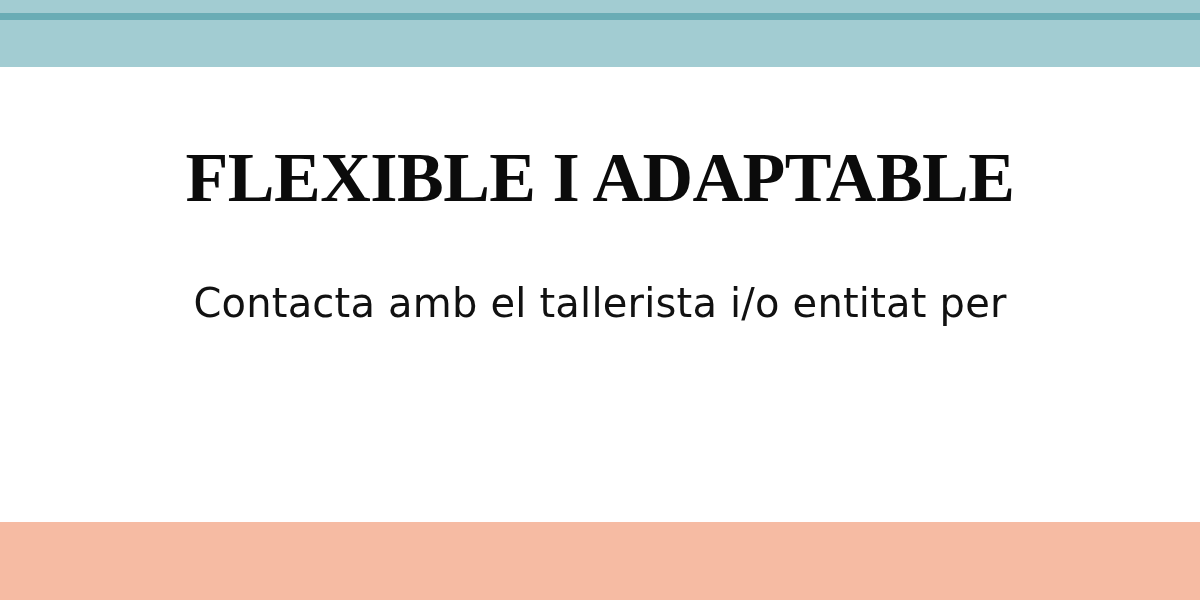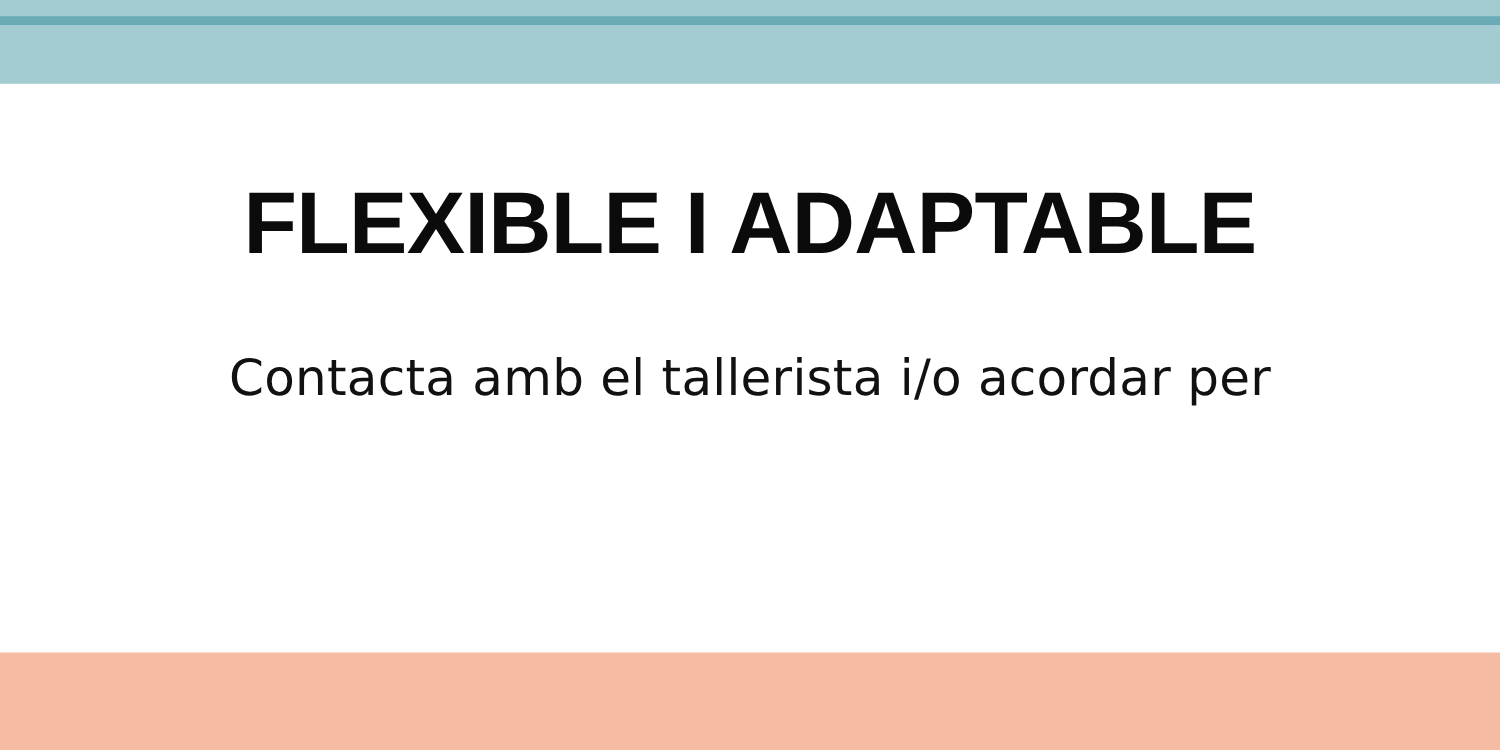--- a/index.html
+++ b/index.html
@@ -60,21 +60,21 @@
     flex-direction: column;
     align-items: center;
   }
 
   .headline {
     margin: 0;
     padding: 0;
     width: 1100px;
     text-align: center;
     color: #0b0b0b;
-    font-family: Liberation Sans, sans-serif;
+    font-family: Liberation Serif, serif;
     font-weight: 700;
     font-size: 70px;
     line-height: 74px;
     letter-spacing: -0.5px;
     margin-top: 74px;
     -webkit-font-smoothing: antialiased;
   }
 
   .subtext {
     margin: 0;
@@ -100,21 +100,21 @@
 
   <div class="band-top">
     <div class="band-top-stripe"></div>
   </div>
 
   <div class="content">
 
     <h1 class="headline">FLEXIBLE I ADAPTABLE</h1>
 
     <p class="subtext">
-      <span class="line">Contacta amb el tallerista i/o acordar per</span>
+      <span class="line">Contacta amb el tallerista i/o entitat per</span>
     </p>
 
   </div>
 
   <div class="band-bottom">
     
   </div>
 
 </div>
 

